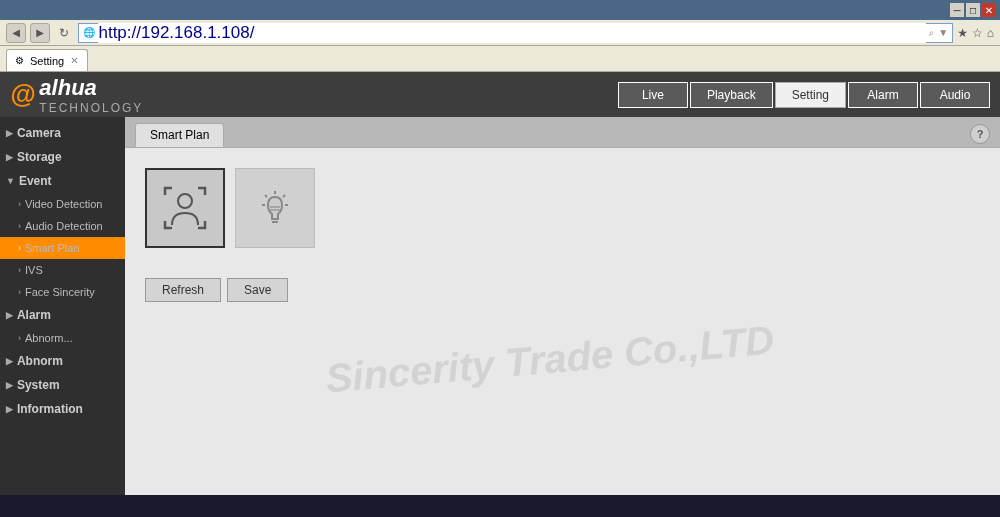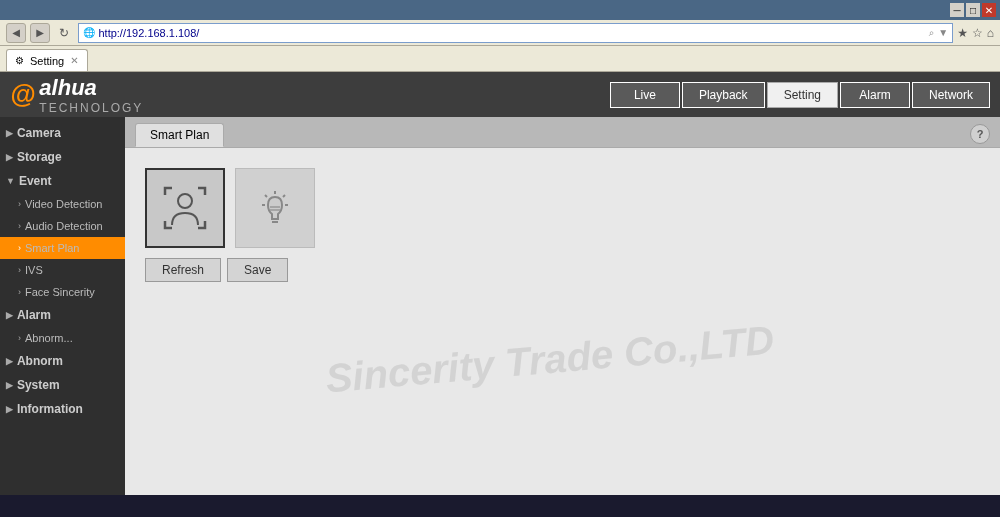--- a/index.html
+++ b/index.html
@@ -7,21 +7,21 @@
     .title-bar { background: #4a6785; display: flex; align-items: center; justify-content: flex-end; padding: 2px 4px; height: 20px; }
     .title-bar-controls { display: flex; gap: 2px; }
     .title-bar-btn { width: 14px; height: 14px; border: none; cursor: pointer; font-size: 10px; display: flex; align-items: center; justify-content: center; }
     .title-bar-btn.minimize { background: #d4d0c8; }
     .title-bar-btn.maximize { background: #d4d0c8; }
     .title-bar-btn.close { background: #c0392b; color: white; }
 
     .nav-bar { background: #ece9d8; display: flex; align-items: center; gap: 4px; padding: 3px 6px; height: 26px; border-bottom: 1px solid #aca899; }
     .nav-btn { width: 20px; height: 20px; background: #d4d0c8; border: 1px solid #aca899; border-radius: 3px; cursor: pointer; display: flex; align-items: center; justify-content: center; font-size: 10px; color: #555; }
     .address-bar-wrap { display: flex; align-items: center; flex: 1; background: white; border: 1px solid #7a9dcc; height: 20px; padding: 0 4px; }
-    .address-bar { border: none; outline: none; flex: 1; font-size: 11px; color: #00008b; }
+    .address-bar { border: none; outline: none; flex: 1; font-size: 17px; color: #00008b; }
     .address-icon { font-size: 10px; color: #888; margin-right: 3px; }
     .search-icon-nav { color: #888; font-size: 10px; margin-left: 3px; cursor: pointer; }
     .refresh-btn { width: 20px; height: 20px; background: none; border: none; cursor: pointer; font-size: 12px; color: #555; display: flex; align-items: center; justify-content: center; }
 
     .tab-bar { background: #ece9d8; display: flex; align-items: flex-end; padding: 4px 6px 0; border-bottom: 1px solid #aca899; height: 26px; }
     .browser-tab { background: #d4d0c8; border: 1px solid #aca899; border-bottom: none; border-radius: 3px 3px 0 0; padding: 2px 8px; font-size: 11px; display: flex; align-items: center; gap: 6px; height: 22px; cursor: pointer; }
     .browser-tab.active { background: white; }
     .tab-favicon { font-size: 10px; }
     .tab-close { font-size: 10px; color: #888; cursor: pointer; }
     .bookmark-icon { color: #555; font-size: 12px; cursor: pointer; }
@@ -46,21 +46,21 @@
     .chevron { font-size: 9px; color: #aaa; }
     .chevron-down { font-size: 9px; color: #aaa; }
 
     
     .main-content { flex: 1; background: #d8d8d8; display: flex; flex-direction: column; overflow: hidden; }
     .content-tabs { background: #b8b8b8; display: flex; align-items: center; padding: 6px 10px 0; border-bottom: 1px solid #aaa; }
     .content-tab { background: #c8c8c8; border: 1px solid #aaa; border-bottom: none; padding: 4px 14px; font-size: 12px; cursor: pointer; border-radius: 3px 3px 0 0; }
     .content-tab.active { background: #e0e0e0; border-bottom: 1px solid #e0e0e0; }
     .content-help { margin-left: auto; width: 20px; height: 20px; background: #d0d0d0; border: 1px solid #999; border-radius: 50%; display: flex; align-items: center; justify-content: center; cursor: pointer; font-size: 11px; font-weight: bold; color: #555; margin-bottom: 2px; }
 
-    .content-body { flex: 1; background: #e8e8e8; padding: 20px; display: flex; flex-direction: column; }
+    .content-body { flex: 1; background: #e8e8e8; padding: 20px; display: flex; flex-direction: column; gap: 20px; }
 
     .smart-plan-icons { display: flex; gap: 10px; }
     .smart-plan-icon-box { width: 80px; height: 80px; background: #d0d0d0; border: 1px solid #bbb; display: flex; align-items: center; justify-content: center; cursor: pointer; position: relative; }
     .smart-plan-icon-box.selected { border: 2px solid #333; background: #c8c8c8; }
     .smart-plan-icon-svg { width: 50px; height: 50px; }
 
     .content-actions { display: flex; gap: 6px; margin-top: 10px; }
     .action-btn { background: #d4d4d4; border: 1px solid #999; padding: 4px 16px; font-size: 12px; cursor: pointer; color: #333; }
 
     
@@ -108,21 +108,21 @@
       <div>
         <span>alhua</span>
         <span class="logo-sub">TECHNOLOGY</span>
       </div>
     </div>
     <div class="header-nav">
       <button class="header-nav-btn">Live</button>
       <button class="header-nav-btn">Playback</button>
       <button class="header-nav-btn active">Setting</button>
       <button class="header-nav-btn">Alarm</button>
-      <button class="header-nav-btn">Network</button>
+      <button class="header-nav-btn">Audio</button>
     </div>
   </div>
 
   <div class="app-body">
 
     <div class="sidebar">
       <div class="sidebar-item section">
         <span class="chevron">▶</span>
         <span>Camera</span>
       </div>

